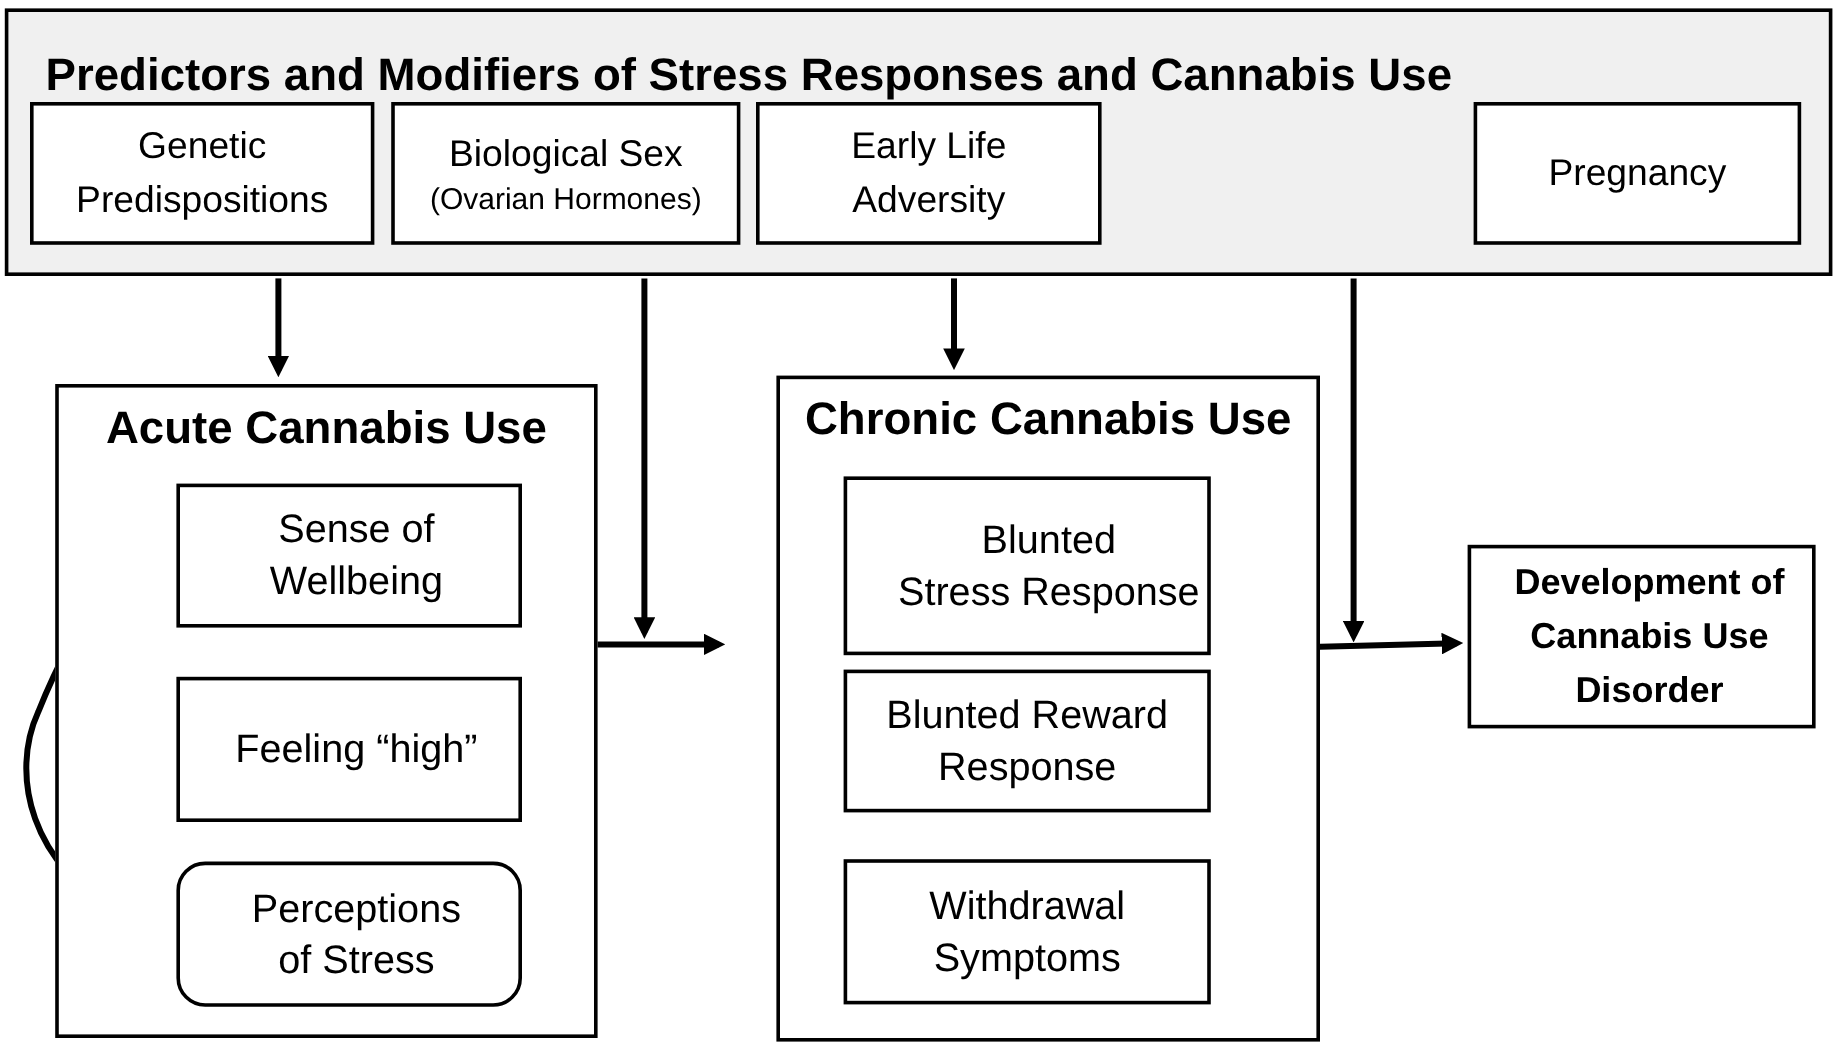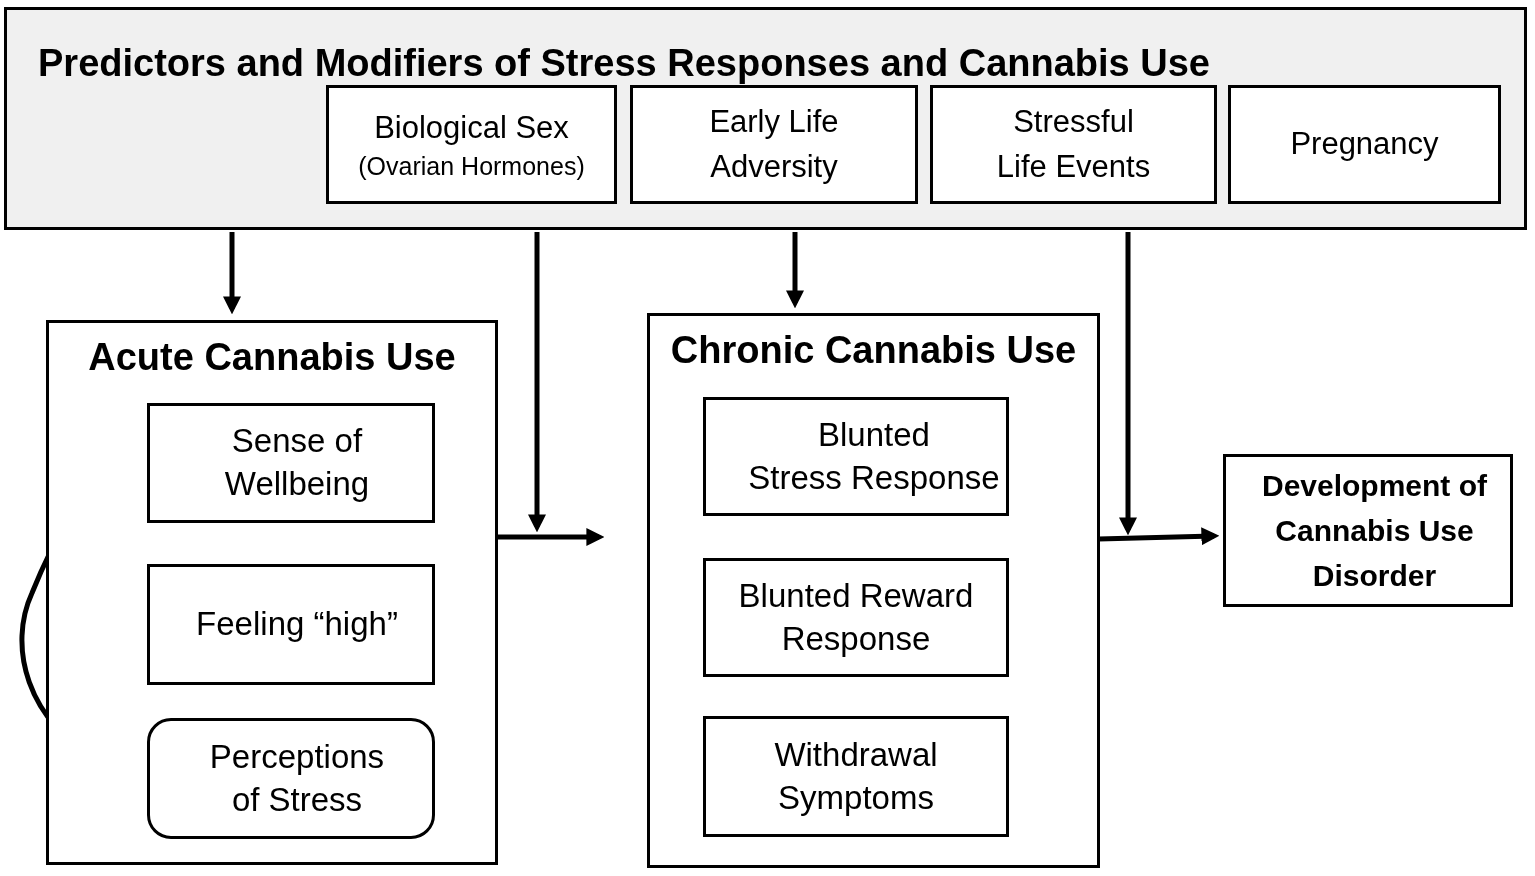--- a/index.html
+++ b/index.html
@@ -67,21 +67,21 @@
     border:3px solid var(--line);
     display:flex;align-items:center;justify-content:center;
     text-align:center;
   }
   .ibox span{font-size:33px;line-height:1.3;white-space:pre-line;}
   .group-acute .ibox{left:98px;width:288px;padding-left:12px;}
   .acute-i0{top:80px;height:120px;}
   .acute-i1{top:241px;height:121px;}
   .acute-i2{top:395px;height:121px;border-radius:24px;}
   .group-chronic .ibox{left:53px;width:306px;}
-  .chronic-i0{top:81px;height:119px;padding-left:36px;}
+  .chronic-i0{top:81px;height:149px;padding-left:36px;}
   .chronic-i1{top:242px;height:119px;}
   .chronic-i2{top:400px;height:121px;}
   
   .outcome{
     position:absolute;left:1223px;top:454px;width:290px;height:153px;
     background:var(--box-background);
     border:3px solid var(--line);
     display:flex;align-items:center;justify-content:center;
     text-align:center;
   }
@@ -103,32 +103,32 @@
     <path d="M 795 232 V 303" marker-end="url(#ah)"></path>
     <path d="M 1128 232 V 530" marker-end="url(#ah)"></path>
     <path d="M 458 537 H 599" marker-end="url(#ah)"></path>
     <path d="M 1060 540 L 1214 536" marker-end="url(#ah)"></path>
     <path d="M 103 763 C 25 722, 8 645, 32 593 C 50 548, 72 510, 93 479" marker-end="url(#ah)"></path>
   </svg>
 
   <section class="panel">
     <h1 class="panel-title">Predictors and Modifiers of Stress Responses and Cannabis Use</h1>
 
+    <div class="pbox pbox1">
+      <div class="main">Genetic
+Predispositions</div>
+      <div class="sub"></div>
+    </div>
     <div class="pbox pbox2">
       <div class="main">Biological Sex</div>
       <div class="sub">(Ovarian Hormones)</div>
     </div>
     <div class="pbox pbox3">
       <div class="main">Early Life
 Adversity</div>
-      <div class="sub"></div>
-    </div>
-    <div class="pbox pbox4">
-      <div class="main">Stressful
-Life Events</div>
       <div class="sub"></div>
     </div>
     <div class="pbox pbox5">
       <div class="main">Pregnancy</div>
       <div class="sub"></div>
     </div>
   </section>
 
   <section class="group group-acute">
     <h2 class="group-title">Acute Cannabis Use</h2>

